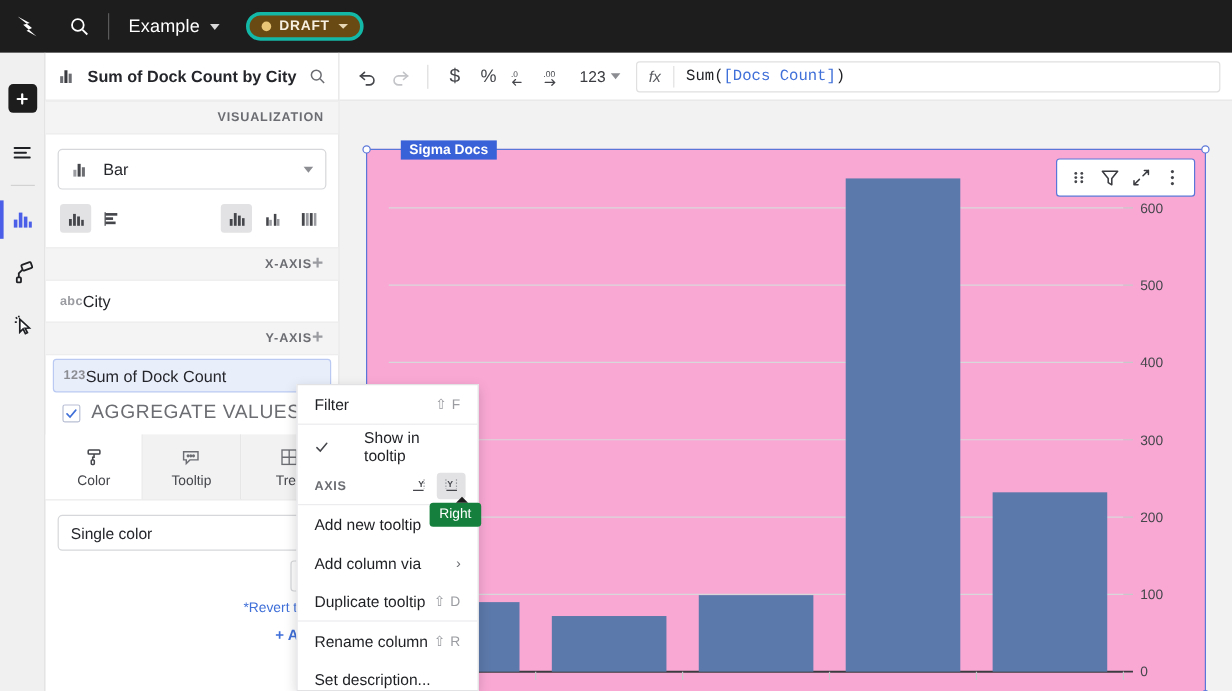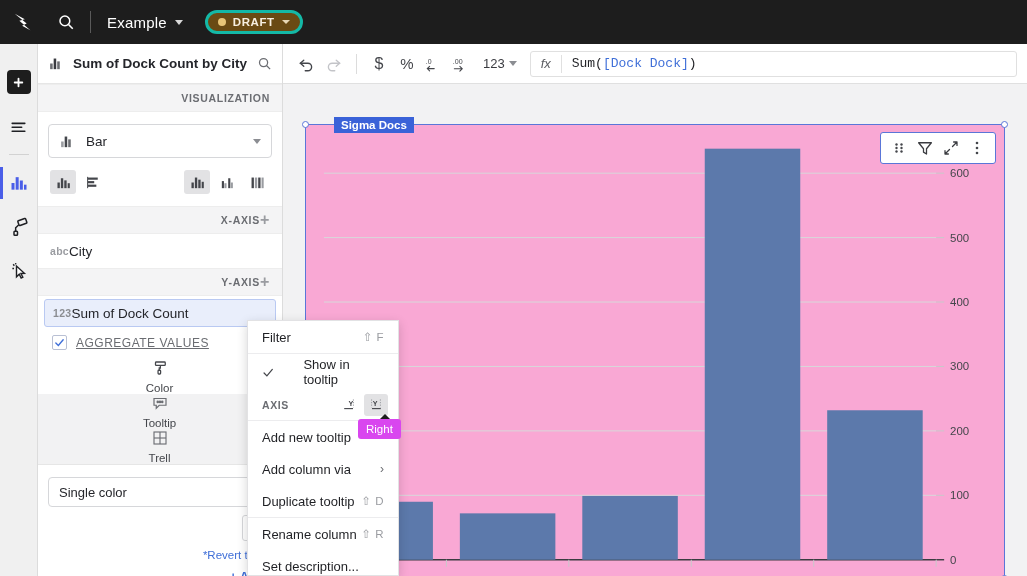--- a/index.html
+++ b/index.html
@@ -97,23 +97,23 @@
   }
   .type-tag { font-size: 10.5px; color: #9a9ca1; font-weight: bold; letter-spacing: .3px; }
   .type-tag.num { color: #8b8d92; }
   .field-row.selected { background: #e9eefb; border: 1px solid #b9c9f2; height: 28px; margin: 3px 6px; border-radius: 3px; padding: 0 8px;}
 
   .checkrow { display: flex; align-items: center; gap: 9px; padding: 5px 14px 9px 14px; }
   .cbox {
     width: 15px; height: 15px; border: 1px solid #b9c0d4; border-radius: 2px; background: #fff;
     display: flex; align-items: center; justify-content: center;
   }
-  .cb-label { font-size: 12px; color: #6b6d72; letter-spacing: .5px; text-decoration: underline; }
-
-  .marks-tabs { display: flex; border-bottom: 1px solid #e6e6e6; flex-direction: column; }
+  .cb-label { font-size: 16px; color: #6b6d72; letter-spacing: .5px; }
+
+  .marks-tabs { display: flex; border-bottom: 1px solid #e6e6e6; }
   .mtab {
     flex: 1; height: 54px; display: flex; flex-direction: column; align-items: center;
     justify-content: center; gap: 5px; font-size: 11.5px; color: #44464b;
     background: #f2f2f3; border-right: 1px solid #e6e6e6; cursor: pointer;
   }
   .mtab.active { background: #ffffff; }
 
   .color-select {
     margin: 12px 10px 0 10px; height: 30px; border: 1px solid #d6d7da; border-radius: 4px;
     display: flex; align-items: center; padding: 0 10px; font-size: 13px; color: #25262b; cursor: pointer;
@@ -198,21 +198,21 @@
   .axis-row {
     height: 30px; display: flex; align-items: center; padding: 0 10px 0 14px;
     font-size: 10.5px; color: #6b6d72; letter-spacing: .6px; font-weight: bold;
   }
   .axis-btn {
     width: 24px; height: 22px; display: flex; align-items: center; justify-content: center;
     border-radius: 3px; cursor: pointer; margin-left: 3px;
   }
   .axis-btn.sel { background: #e2e2e4; }
   .tooltip-dark {
-    position: absolute; left: 358px; top: 419px; background: #d946ef; color: #fff;
+    position: absolute; left: 358px; top: 419px; background: #15803d; color: #fff;
     font-size: 11.5px; padding: 4px 8px; border-radius: 3px; z-index: 60;
   }
   .tooltip-dark::before {
     content: ""; position: absolute; top: -5px; left: 22px;
     border-left: 5px solid transparent; border-right: 5px solid transparent;
     border-bottom: 5px solid #1d1d1d;
   }
   .axtick { font-size: 11.5px; fill: #44464b; }
 </style>
 </head>
@@ -459,21 +459,21 @@
         <path d="M3 15 H13 M10 12 L13 15 L10 18" stroke-linecap="round"></path>
       </svg>
     </div>
     <div class="num-btn">
       <span>123</span>
       <span class="caret-dk"></span>
     </div>
     <div class="fx-box">
       <span class="fx-lbl">fx</span>
       <span class="fx-sep"></span>
-      <span class="formula"><span>Sum(</span><span class="ref">[Dock Dock]</span><span>)</span></span>
+      <span class="formula"><span>Sum(</span><span class="ref">[Docs Count]</span><span>)</span></span>
     </div>
   </div>
 
   <div class="canvas">
     <div class="chart-frame">
       <div class="sigma-tag">Sigma Docs</div>
       <div class="handle" style="left:-4px; top:-4px;"></div>
       <div class="handle" style="right:-4px; top:-4px;"></div>
       <div class="handle" style="left:-4px; bottom:-4px;"></div>
       <div class="handle" style="right:-4px; bottom:-4px;"></div>

